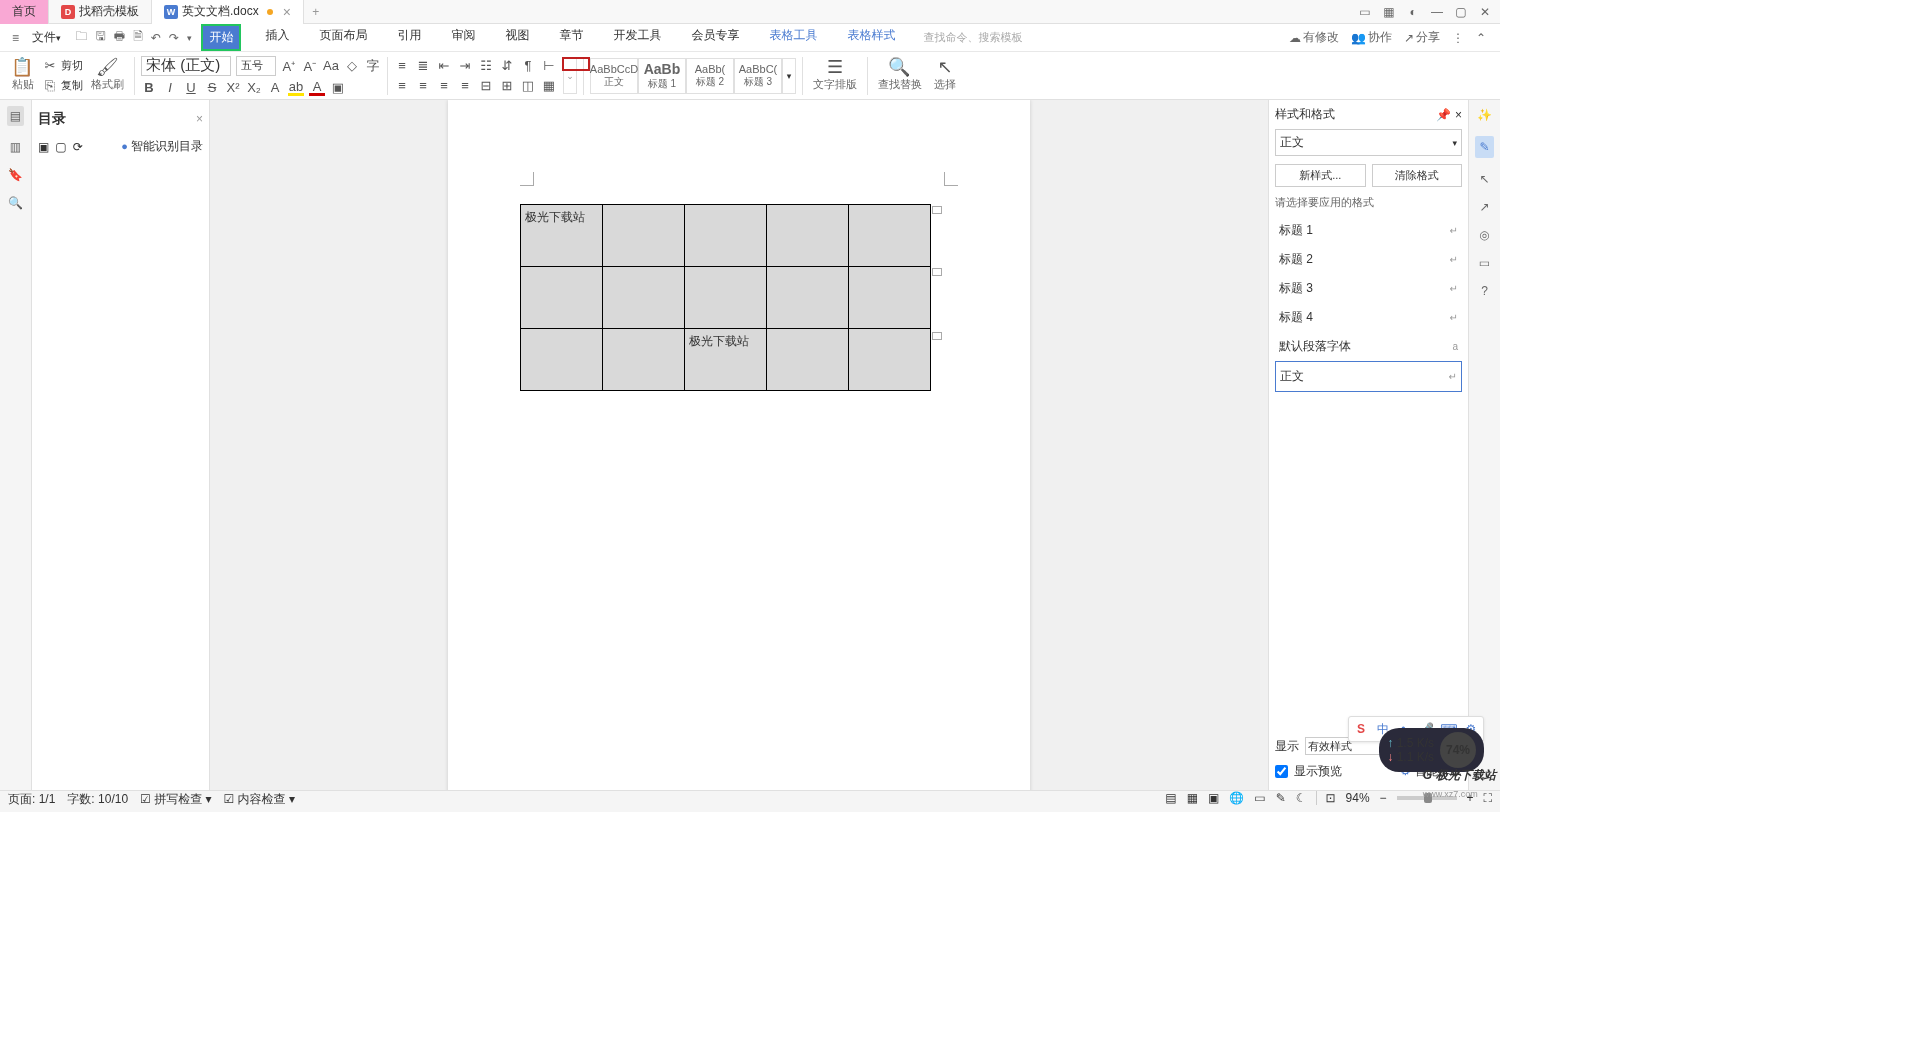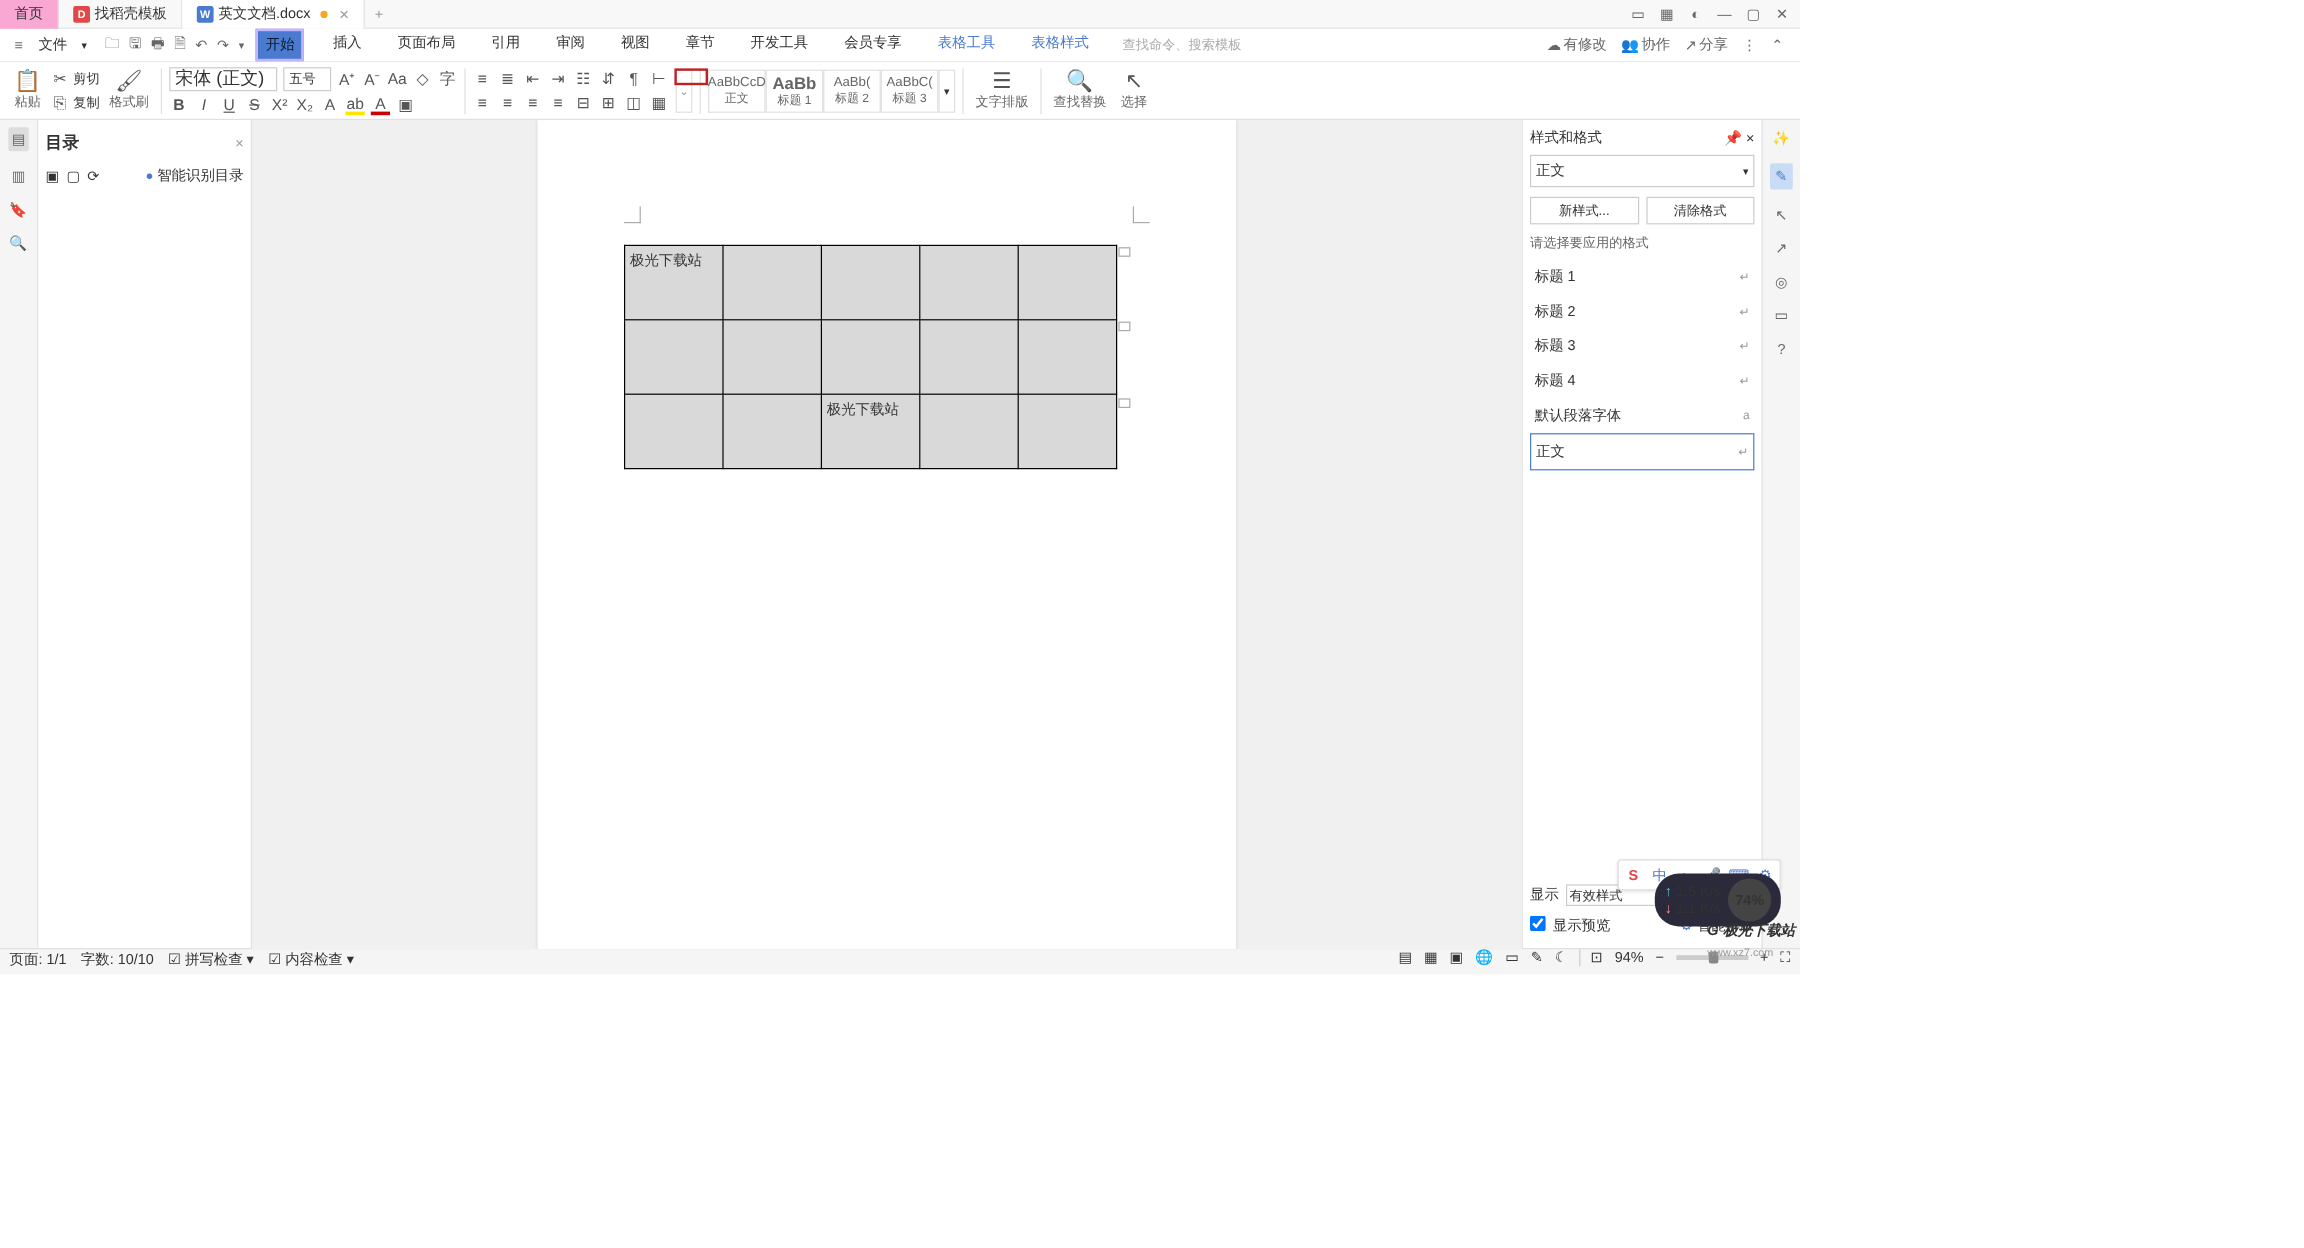--- a/index.html
+++ b/index.html
@@ -12,26 +12,26 @@
 .tab-icon.red{background:#e34848;color:#fff;border-radius:2px;font-size:9px;font-weight:bold}
 .tab-icon.blue{background:#4a7bd0;color:#fff;border-radius:2px;font-size:9px;font-weight:bold}
 .tab .dot{width:6px;height:6px;background:#f5a623;border-radius:50%;margin-left:4px}
 .tab .close{margin-left:6px;color:#999;font-size:14px}
 .newtab{width:24px;text-align:center;color:#999;cursor:pointer}
 .winbtns{margin-left:auto;display:flex;gap:10px;padding-right:8px;align-items:center}
 .winbtn{width:14px;height:14px;display:flex;align-items:center;justify-content:center;color:#666;cursor:pointer}
 .menubar{height:28px;background:#fff;display:flex;align-items:center;padding:0 8px;border-bottom:1px solid #e8e8e8}
 .menu-left{display:flex;align-items:center;gap:2px}
 .mbtn{padding:2px 4px;cursor:pointer;color:#666}
-.file-menu{display:flex;align-items:center;gap:12px;padding:0 6px;border:1px solid transparent}
+.file-menu{display:flex;align-items:center;gap:0;padding:0 6px;border:1px solid transparent}
 .qat{display:flex;gap:8px;padding-left:6px;align-items:center}
 .qat span{color:#666;cursor:pointer}
 .menutabs{display:flex;gap:18px;margin-left:8px}
 .menutab{padding:3px 6px;cursor:pointer;color:#333}
-.menutab.active{background:#4a7bd0;color:#0f172a;border:2px solid #c4b5fd}
+.menutab.active{background:#4a7bd0;color:#ffffff;border:2px solid #22c55e}
 .menutab.blue{color:#4a7bd0}
 .searchbox{margin-left:20px;color:#aaa;font-size:11px}
 .menu-right{margin-left:auto;display:flex;gap:12px;align-items:center;padding-right:6px}
 .menu-right span{color:#666;cursor:pointer;display:flex;align-items:center;gap:2px}
 .ribbon{height:48px;background:#fff;display:flex;align-items:center;padding:0 8px;border-bottom:1px solid #e0e0e0;gap:4px}
 .rgroup{display:flex;flex-direction:column;align-items:center;gap:2px;padding:0 4px}
 .rgroup .lbl{font-size:11px;color:#666}
 .sep{width:1px;height:38px;background:#e0e0e0;margin:0 2px}
 .font-select{border:1px solid #ccc;padding:1px 4px;width:90px;height:20px;font-size:15px;background:#fff}
 .size-select{border:1px solid #ccc;padding:1px 4px;width:40px;height:20px;font-size:11px;background:#fff}
@@ -70,21 +70,21 @@
 .style-dd{border:1px solid #ccc;padding:4px;margin-bottom:8px;display:flex;justify-content:space-between;align-items:center}
 .style-btns{display:flex;gap:6px;margin-bottom:8px}
 .style-btns button{flex:1;border:1px solid #ccc;background:#fff;padding:3px;cursor:pointer;font-size:11px}
 .style-label{font-size:11px;color:#666;margin-bottom:6px}
 .style-list{display:flex;flex-direction:column}
 .style-entry{padding:6px 4px;display:flex;justify-content:space-between;align-items:center;cursor:pointer;font-size:15px;font-weight:500}
 .style-entry .ret{color:#999;font-size:10px}
 .style-entry.small{font-size:12px;font-weight:normal}
 .style-entry.selected{border:1px solid #4a7bd0}
 .rightpane .footer{margin-top:auto;font-size:11px}
-.rightpane .footer .row{display:flex;align-items:flex-start;gap:6px;padding:4px 0}
+.rightpane .footer .row{display:flex;align-items:center;gap:6px;padding:4px 0}
 .rightpane .footer input[type=text]{border:1px solid #ccc;padding:2px;flex:1;font-size:11px}
 .rightpane .footer .smart{color:#4a7bd0;margin-left:auto}
 .rightbar{width:32px;background:#f5f5f5;border-left:1px solid #e0e0e0;display:flex;flex-direction:column;align-items:center;padding-top:8px;gap:14px}
 .rightbar span{color:#666;cursor:pointer}
 .rightbar .active{background:#c8dcf5;padding:4px;border-radius:2px;color:#4a7bd0}
 .statusbar{height:22px;background:#f5f5f5;border-top:1px solid #e0e0e0;display:flex;align-items:flex-start;padding:0 8px;font-size:11px;color:#666}
 .statusbar .l{display:flex;gap:12px}
 .statusbar .r{margin-left:auto;display:flex;gap:10px;align-items:center}
 .floatbox{position:absolute;right:16px;bottom:70px;display:flex;gap:4px;background:#fff;border:1px solid #ddd;border-radius:3px;padding:3px;box-shadow:0 1px 3px rgba(0,0,0,0.1)}
 .floatbox span{width:18px;height:18px;display:flex;align-items:center;justify-content:center;font-size:12px}

